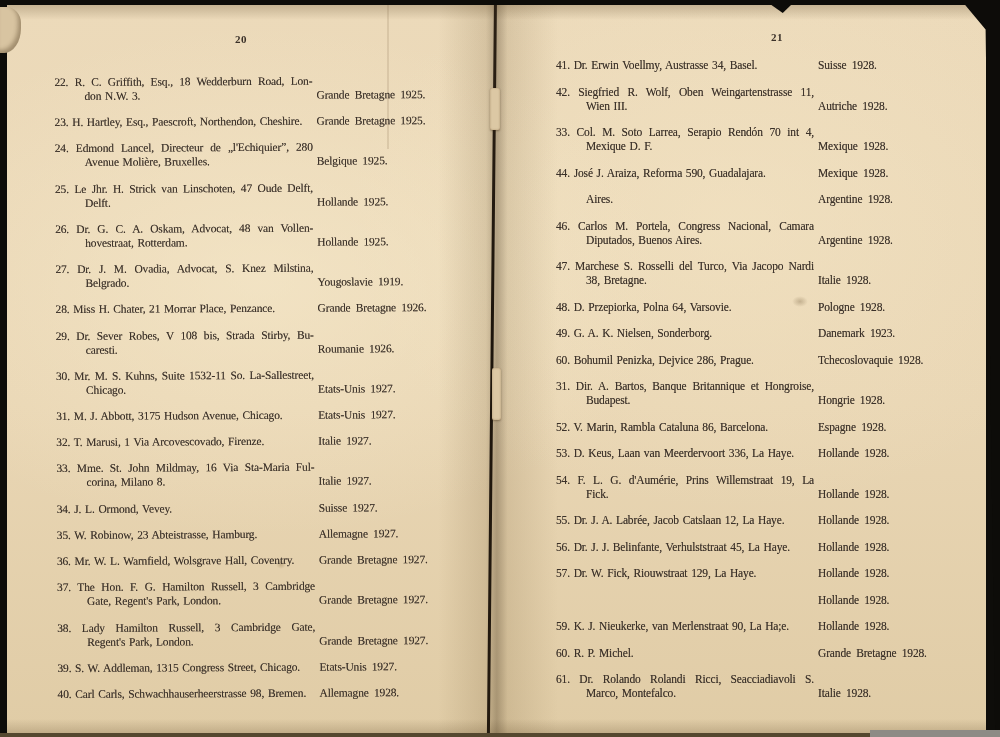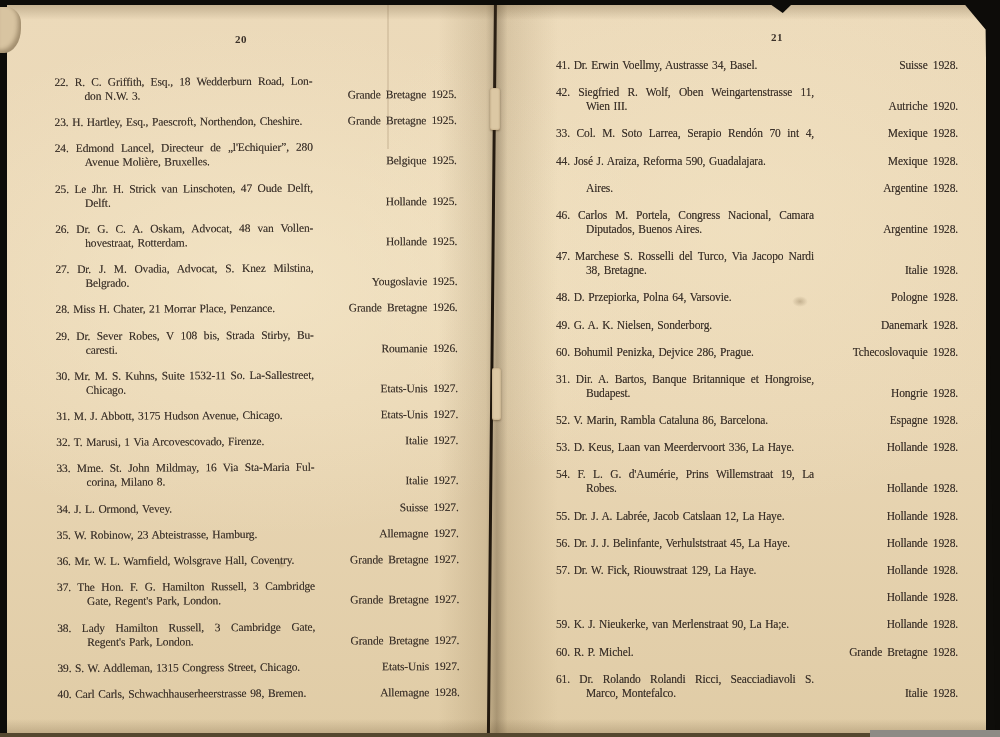--- a/index.html
+++ b/index.html
@@ -59,21 +59,21 @@
   .entries{position:absolute;display:flex;flex-direction:column;justify-content:space-between;
     color:#3b3129;font-size:11.5px;line-height:14px;letter-spacing:-.15px;
     text-shadow:0 0 .4px rgba(59,49,41,.55);}
   #entries-left{left:55px;top:74px;width:402px;height:626px;transform:rotate(-.3deg);transform-origin:50% 20%;}
   #entries-right{left:556px;top:58px;width:402px;height:642px;}
   .entry{display:flex;align-items:flex-end;}
   .entry-text{width:258px;flex-shrink:0;word-spacing:1px;}
   .entry-text .line{white-space:nowrap;}
   .entry-text .line.just{text-align:justify;text-align-last:justify;}
   .entry-text .line.cont{padding-left:30px;}
-  .entry-country{width:140px;margin-left:auto;word-spacing:2.5px;white-space:nowrap;text-align:right;}
+  .entry-country{width:140px;margin-left:auto;word-spacing:2.5px;white-space:nowrap;}
 </style>
 </head>
 <body>
 
 <div id="spread">
   <div class="paper"></div>
 
   <div class="fold-line"></div>
   <div class="stain" id="stain1"></div>
   <div class="stain" id="stain2"></div>
@@ -127,21 +127,21 @@
           <div class="line just">26. Dr. G. C. A. Oskam, Advocat, 48 van Vollen-</div>
           <div class="line cont">hovestraat, Rotterdam.</div>
         </div>
         <div class="entry-country">Hollande 1925.</div>
       </div>
       <div class="entry">
         <div class="entry-text">
           <div class="line just">27. Dr. J. M. Ovadia, Advocat, S. Knez Milstina,</div>
           <div class="line cont">Belgrado.</div>
         </div>
-        <div class="entry-country">Yougoslavie 1925.</div>
+        <div class="entry-country">Yougoslavie 1919.</div>
       </div>
       <div class="entry">
         <div class="entry-text">
           <div class="line">28. Miss H. Chater, 21 Morrar Place, Penzance.</div>
         </div>
         <div class="entry-country">Grande Bretagne 1926.</div>
       </div>
       <div class="entry">
         <div class="entry-text">
           <div class="line just">29. Dr. Sever Robes, V 108 bis, Strada Stirby, Bu-</div>
@@ -225,25 +225,26 @@
         <div class="entry-text">
           <div class="line">41. Dr. Erwin Voellmy, Austrasse 34, Basel.</div>
         </div>
         <div class="entry-country">Suisse 1928.</div>
       </div>
       <div class="entry">
         <div class="entry-text">
           <div class="line just">42. Siegfried R. Wolf, Oben Weingartenstrasse 11,</div>
           <div class="line cont">Wien III.</div>
         </div>
-        <div class="entry-country">Autriche 1920.</div>
+        <div class="entry-country">Autriche 1928.</div>
       </div>
       <div class="entry">
         <div class="entry-text">
           <div class="line just">33. Col. M. Soto Larrea, Serapio Rendón 70 int 4,</div>
+          <div class="line cont">Mexique D. F.</div>
         </div>
         <div class="entry-country">Mexique 1928.</div>
       </div>
       <div class="entry">
         <div class="entry-text">
           <div class="line">44. José J. Araiza, Reforma 590, Guadalajara.</div>
         </div>
         <div class="entry-country">Mexique 1928.</div>
       </div>
       <div class="entry">
@@ -269,21 +270,21 @@
       <div class="entry">
         <div class="entry-text">
           <div class="line">48. D. Przepiorka, Polna 64, Varsovie.</div>
         </div>
         <div class="entry-country">Pologne 1928.</div>
       </div>
       <div class="entry">
         <div class="entry-text">
           <div class="line">49. G. A. K. Nielsen, Sonderborg.</div>
         </div>
-        <div class="entry-country">Danemark 1928.</div>
+        <div class="entry-country">Danemark 1923.</div>
       </div>
       <div class="entry">
         <div class="entry-text">
           <div class="line">60. Bohumil Penizka, Dejvice 286, Prague.</div>
         </div>
         <div class="entry-country">Tchecoslovaquie 1928.</div>
       </div>
       <div class="entry">
         <div class="entry-text">
           <div class="line just">31. Dir. A. Bartos, Banque Britannique et Hongroise,</div>
@@ -299,21 +300,21 @@
       </div>
       <div class="entry">
         <div class="entry-text">
           <div class="line">53. D. Keus, Laan van Meerdervoort 336, La Haye.</div>
         </div>
         <div class="entry-country">Hollande 1928.</div>
       </div>
       <div class="entry">
         <div class="entry-text">
           <div class="line just">54. F. L. G. d'Aumérie, Prins Willemstraat 19, La</div>
-          <div class="line cont">Robes.</div>
+          <div class="line cont">Fick.</div>
         </div>
         <div class="entry-country">Hollande 1928.</div>
       </div>
       <div class="entry">
         <div class="entry-text">
           <div class="line">55. Dr. J. A. Labrée, Jacob Catslaan 12, La Haye.</div>
         </div>
         <div class="entry-country">Hollande 1928.</div>
       </div>
       <div class="entry">

